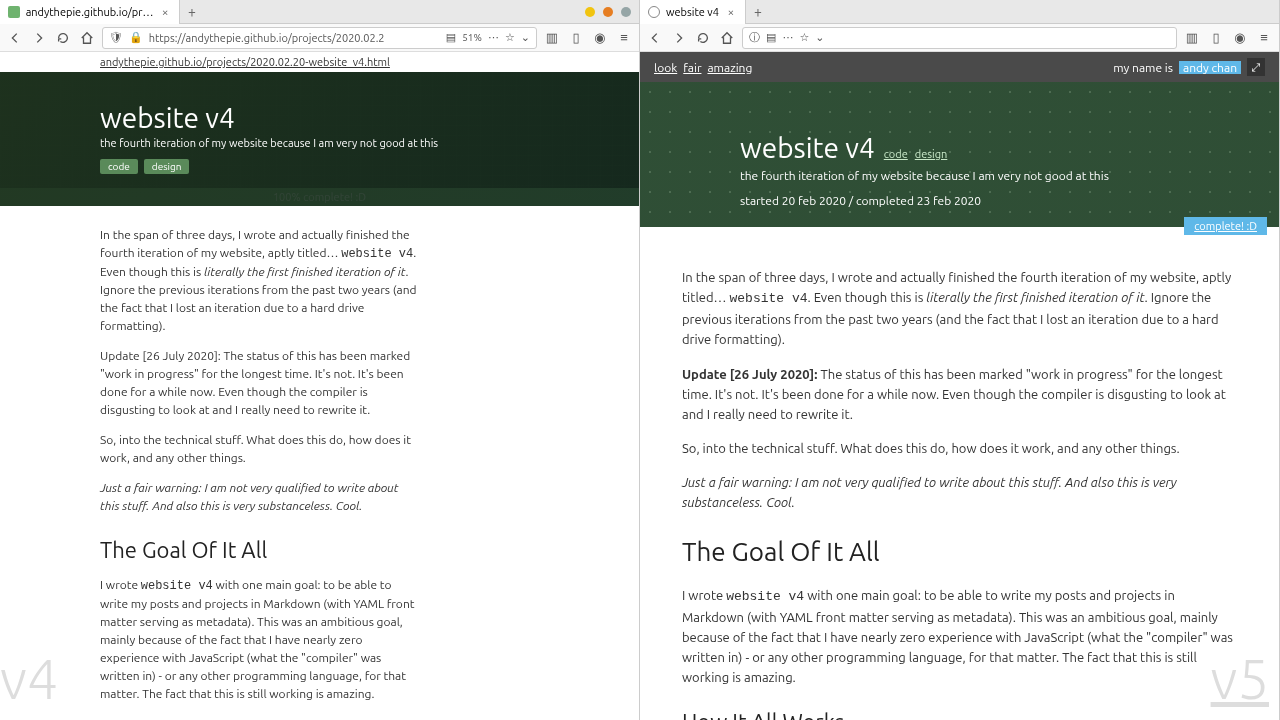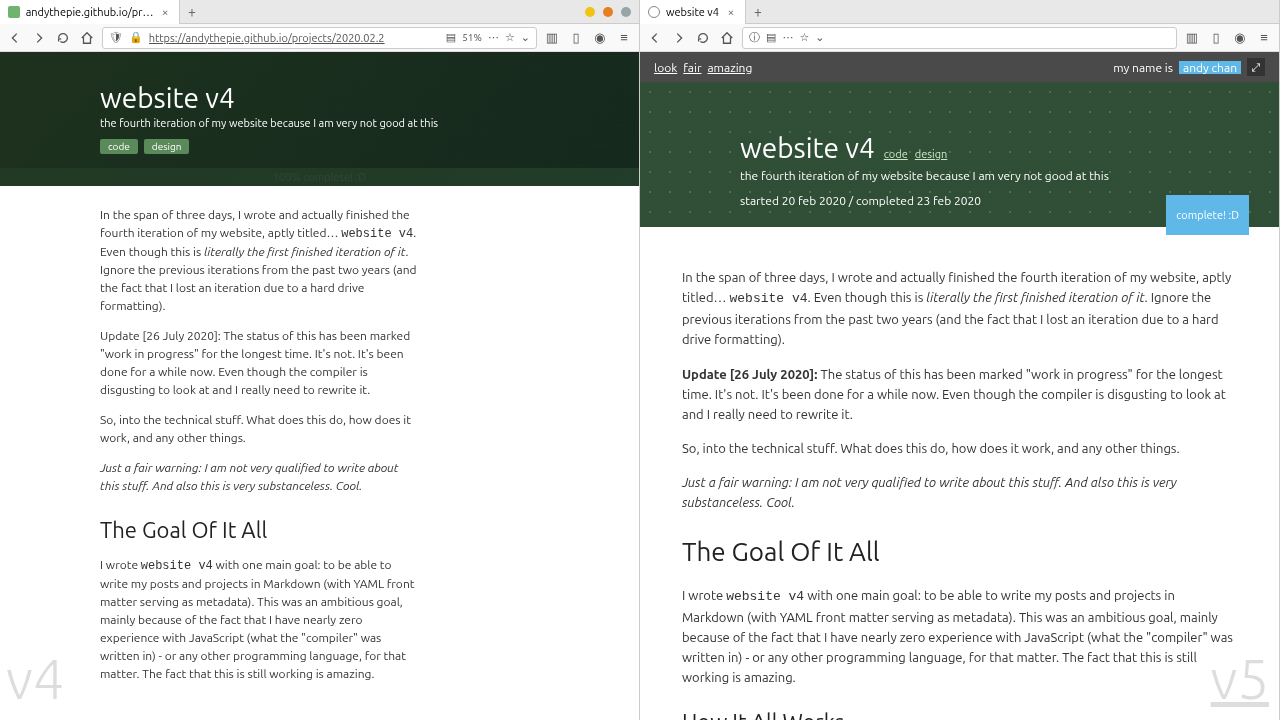--- a/index.html
+++ b/index.html
@@ -10,56 +10,56 @@
 .tab { display: flex; align-items: center; height: 24px; padding: 0 8px; background: #fff; border-right: 1px solid #ccc; font-size: 11px; gap: 6px; max-width: 180px; }
 .tab-title { white-space: nowrap; overflow: hidden; text-overflow: ellipsis; }
 .tab-close { width: 12px; height: 12px; font-size: 12px; color: #666; cursor: pointer; text-align: center; line-height: 12px; }
 .newtab { width: 24px; text-align: center; color: #666; font-size: 14px; cursor: pointer; }
 .wincontrols { margin-left: auto; display: flex; gap: 8px; padding-right: 8px; }
 .wc { width: 10px; height: 10px; border-radius: 50%; }
 .toolbar { display: flex; align-items: center; height: 28px; padding: 0 6px; gap: 6px; background: #f9f9f9; border-bottom: 1px solid #ddd; }
 .tb-btn { width: 18px; height: 18px; color: #555; cursor: pointer; display: flex; align-items: center; justify-content: center; }
 .tb-btn svg { width: 14px; height: 14px; }
 .urlbar { flex: 1; display: flex; align-items: center; height: 22px; background: #fff; border: 1px solid #ccc; border-radius: 3px; padding: 0 6px; gap: 6px; font-size: 11px; color: #555; }
-.urlbar .url { flex: 1; white-space: nowrap; overflow: hidden; text-decoration: underline; }
+.urlbar .url { flex: 1; white-space: nowrap; overflow: hidden; }
 .zoom { font-size: 10px; color: #555; }
 .content { height: calc(720px - 52px); overflow-y: auto; position: relative; }
 .path { font-size: 11px; color: #333; padding: 4px 100px 4px; text-decoration: underline; }
 .hero { position: relative; background: #1a2a1a; color: #fff; }
 .hero-bg { position: absolute; inset: 0; background: linear-gradient(135deg, rgba(30,50,30,0.95), rgba(20,40,30,0.85)), repeating-linear-gradient(0deg, rgba(120,180,120,0.08) 0px, rgba(120,180,120,0.08) 1px, transparent 1px, transparent 10px), repeating-linear-gradient(90deg, rgba(120,180,120,0.05) 0px, rgba(120,180,120,0.05) 1px, transparent 1px, transparent 12px); }
 .hero-inner { position: relative; padding: 30px 100px 14px; }
 .hero-dates { font-size: 11px; margin-bottom: 18px; }
 .hero-title { font-size: 28px; font-weight: 400; margin-bottom: 4px; }
 .hero-sub { font-size: 11px; margin-bottom: 10px; }
 .badges { display: flex; gap: 6px; }
 .badge { background: #5a8a5a; color: #fff; font-size: 10px; padding: 2px 8px; border-radius: 2px; }
 .progress { background: #6fb36f; color: #fff; text-align: center; font-size: 11px; padding: 3px 0; }
 .article { padding: 20px 100px 40px; max-width: 520px; color: #333; line-height: 1.5; font-size: 12px; }
 .article p { margin-bottom: 12px; }
 .article h2 { font-size: 22px; font-weight: 400; margin: 18px 0 10px; color: #222; }
 .article em { font-style: italic; }
 .article code { font-family: "Courier New", monospace; font-size: 12px; }
 .watermark { position: absolute; bottom: 10px; font-size: 56px; font-weight: 300; color: #ddd; pointer-events: none; }
-.wm-left { left: 6px; }
+.wm-left { left: 0; }
 .wm-right { right: 10px; text-decoration: underline; }
 
 .nav { background: #4a4a4a; color: #fff; display: flex; align-items: center; padding: 6px 14px; font-size: 12px; }
 .nav a { color: #fff; text-decoration: underline; margin-right: 6px; }
 .nav .right { margin-left: auto; display: flex; align-items: center; gap: 6px; }
 .nav .accent { background: #5fb8e8; color: #fff; padding: 0 4px; }
 .nav-icon { width: 18px; height: 18px; background: #333; display: flex; align-items: center; justify-content: center; color: #fff; font-size: 11px; }
 .hero2 { position: relative; color: #fff; }
 .hero2-bg { position: absolute; inset: 0; background: #3a6a4a; background-image: radial-gradient(circle, rgba(200,230,200,0.2) 1px, transparent 1px), linear-gradient(rgba(40,60,40,0.6), rgba(40,60,40,0.6)); background-size: 20px 20px, 100% 100%; }
 .hero2-inner { position: relative; padding: 50px 100px 20px; }
 .hero2-title { font-size: 28px; font-weight: 400; display: inline; }
 .hero2-badges { display: inline; margin-left: 6px; }
 .hero2-badges .b { color: #c8e8c8; font-size: 11px; text-decoration: underline; margin-right: 4px; }
 .hero2-sub { font-size: 12px; margin-top: 6px; }
 .hero2-dates { font-size: 12px; margin-top: 12px; }
-.complete-badge { position: absolute; right: 30px; bottom: -8px; background: #5fb8e8; color: #fff; font-size: 11px; padding: 14px 10px; }
+.complete-badge { position: absolute; right: 12px; bottom: -8px; background: #5fb8e8; color: #fff; font-size: 11px; padding: 3px 10px; text-decoration: underline; }
 .hero2-pad { height: 18px; background: transparent; }
 .article2 { padding: 22px 42px 40px; color: #333; line-height: 1.55; font-size: 13px; }
 .article2 p { margin-bottom: 14px; }
 .article2 h2 { font-size: 26px; font-weight: 400; margin: 20px 0 12px; color: #222; }
 .article2 h3 { font-size: 22px; font-weight: 400; margin: 18px 0 10px; color: #222; }
 .article2 code { font-family: "Courier New", monospace; font-size: 13px; }
 .favicon { width: 12px; height: 12px; background: #6fb36f; display: inline-block; border-radius: 2px; }
 .globe { width: 12px; height: 12px; border: 1px solid #888; border-radius: 50%; display: inline-block; }
 </style>
 </head>
@@ -112,20 +112,21 @@
         <span>⋯</span>
         <span>☆</span>
         <span>⌄</span>
       </div>
       <span class="tb-btn">▥</span>
       <span class="tb-btn">▯</span>
       <span class="tb-btn">◉</span>
       <span class="tb-btn">≡</span>
     </div>
     <div class="content">
+      <div class="path">andythepie.github.io/projects/2020.02.20-website_v4.html</div>
       <div class="hero">
         <div class="hero-bg"></div>
         <div class="hero-inner">
           <div class="hero-title">website v4</div>
           <div class="hero-sub">the fourth iteration of my website because I am very not good at this</div>
           <div class="badges">
             <span class="badge">code</span>
             <span class="badge">design</span>
           </div>
         </div>

